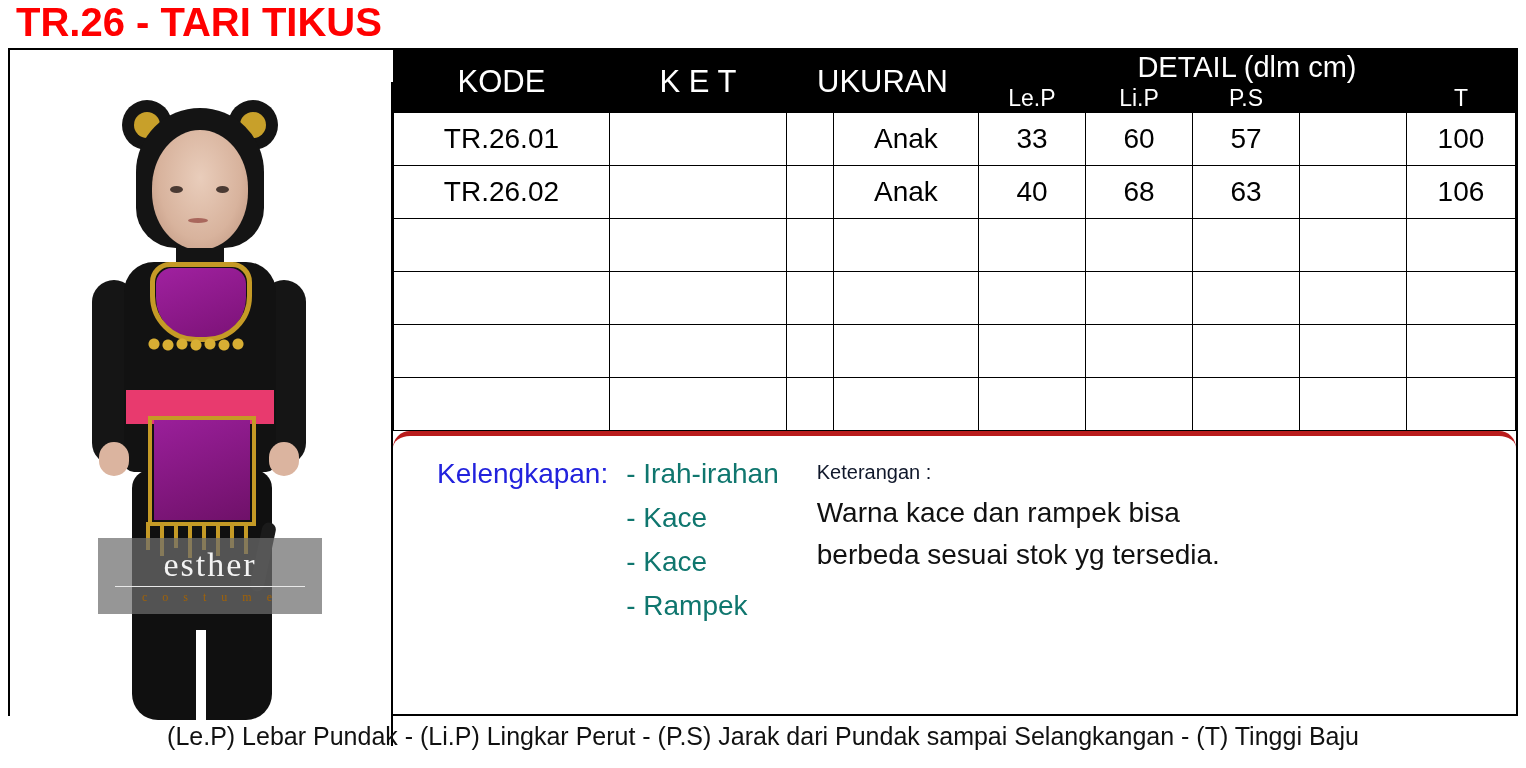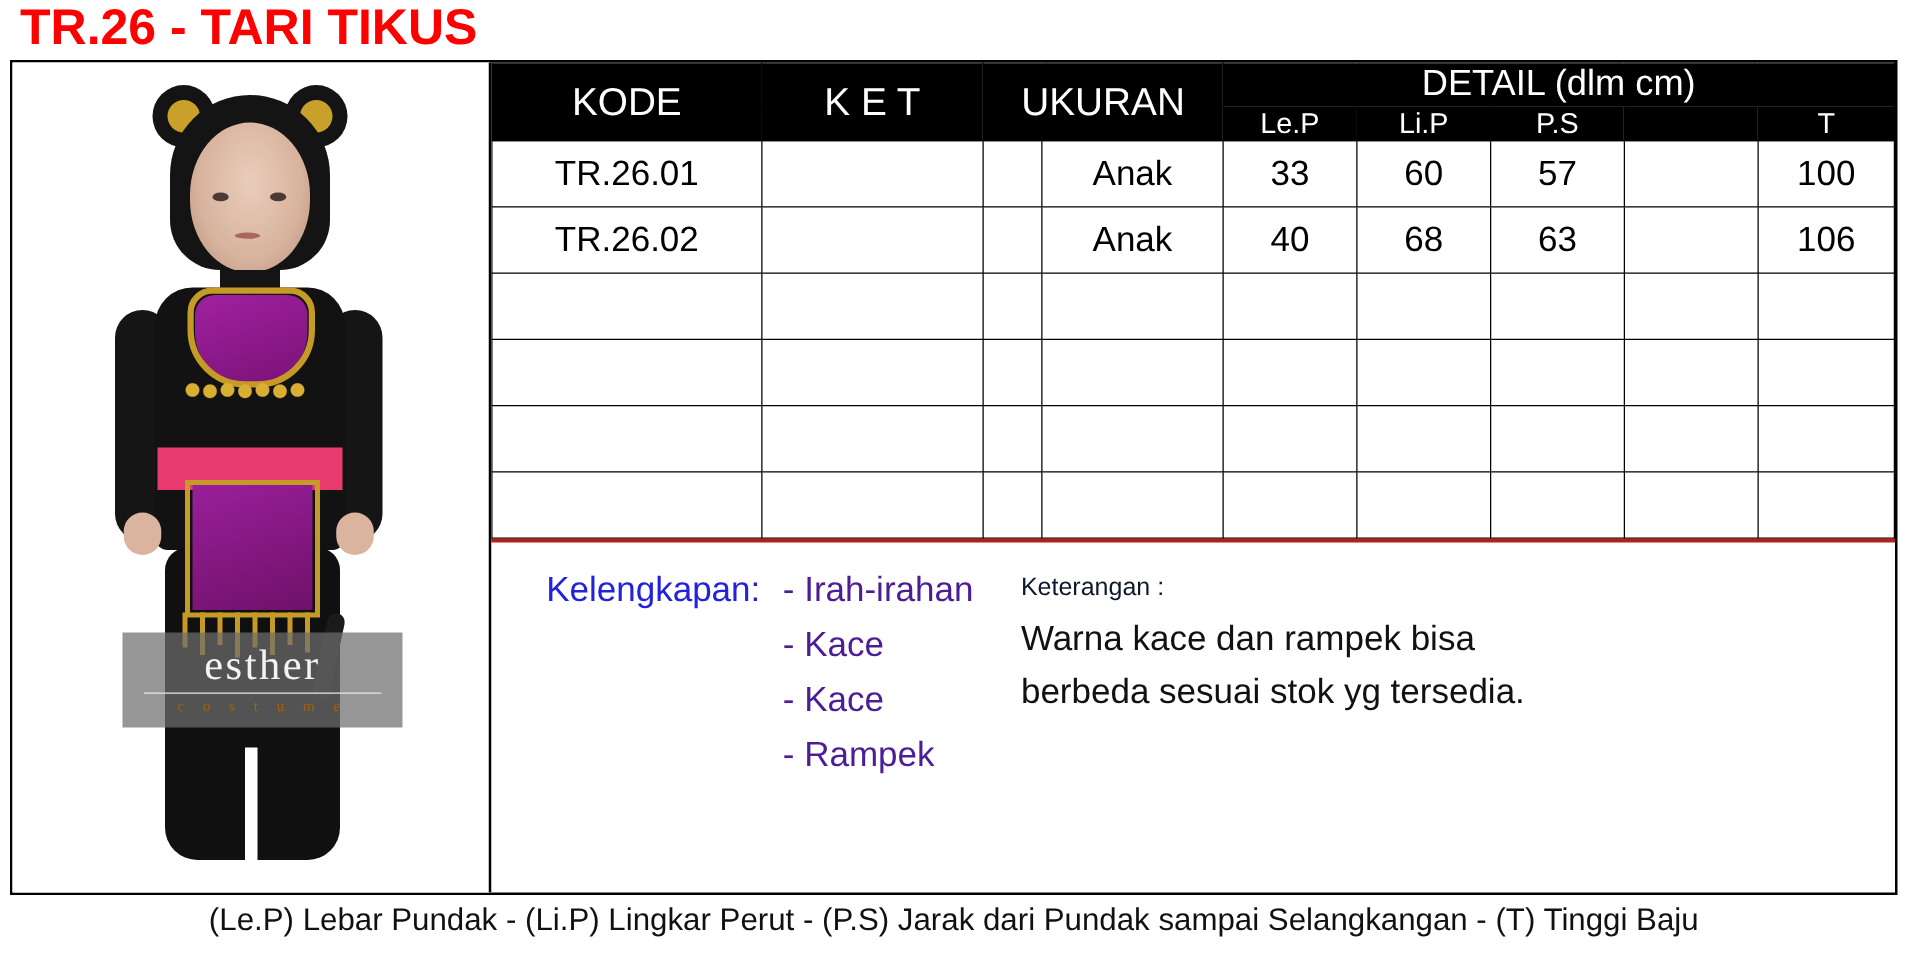--- a/index.html
+++ b/index.html
@@ -38,20 +38,21 @@
   }
 
   
   #photo-panel {
     position: relative;
     width: 394px;
     height: 100%;
     border-right: 2px solid #000;
     background: #ffffff;
     overflow: hidden;
+    margin-top: 32px;
   }
   .costume {
     position: absolute;
     left: 50%;
     transform: translateX(-50%);
     top: 8px;
     width: 260px;
     height: 650px;
   }
   
@@ -308,36 +309,37 @@
   col.c-ukuran-b { width: 145px; }
   col.c-lep  { width: 107px; }
   col.c-lip  { width: 107px; }
   col.c-ps   { width: 107px; }
   col.c-blank{ width: 107px; }
   col.c-t    { width: 109px; }
 
   
   #notes {
     flex: 1;
-    border-top: 3px solid #b91c1c;
+    border-top: 5px solid #b91c1c;
     display: flex;
     padding: 16px 0 4px 44px;
     position: relative;
+    border-radius: 17px;
   }
   .kelengkapan-label {
     color: #2222dd;
     font-size: 28px;
     line-height: 44px;
     white-space: nowrap;
     margin-right: 18px;
   }
   .items-list {
     font-size: 28px;
     line-height: 44px;
-    color: #4c1d95;
+    color: #0f766e;
     white-space: nowrap;
     margin-right: 38px;
   }
   .keterangan-label {
     color: #0f172a;
     font-size: 20px;
     line-height: 40px;
     white-space: nowrap;
   }
   .keterangan-text {

